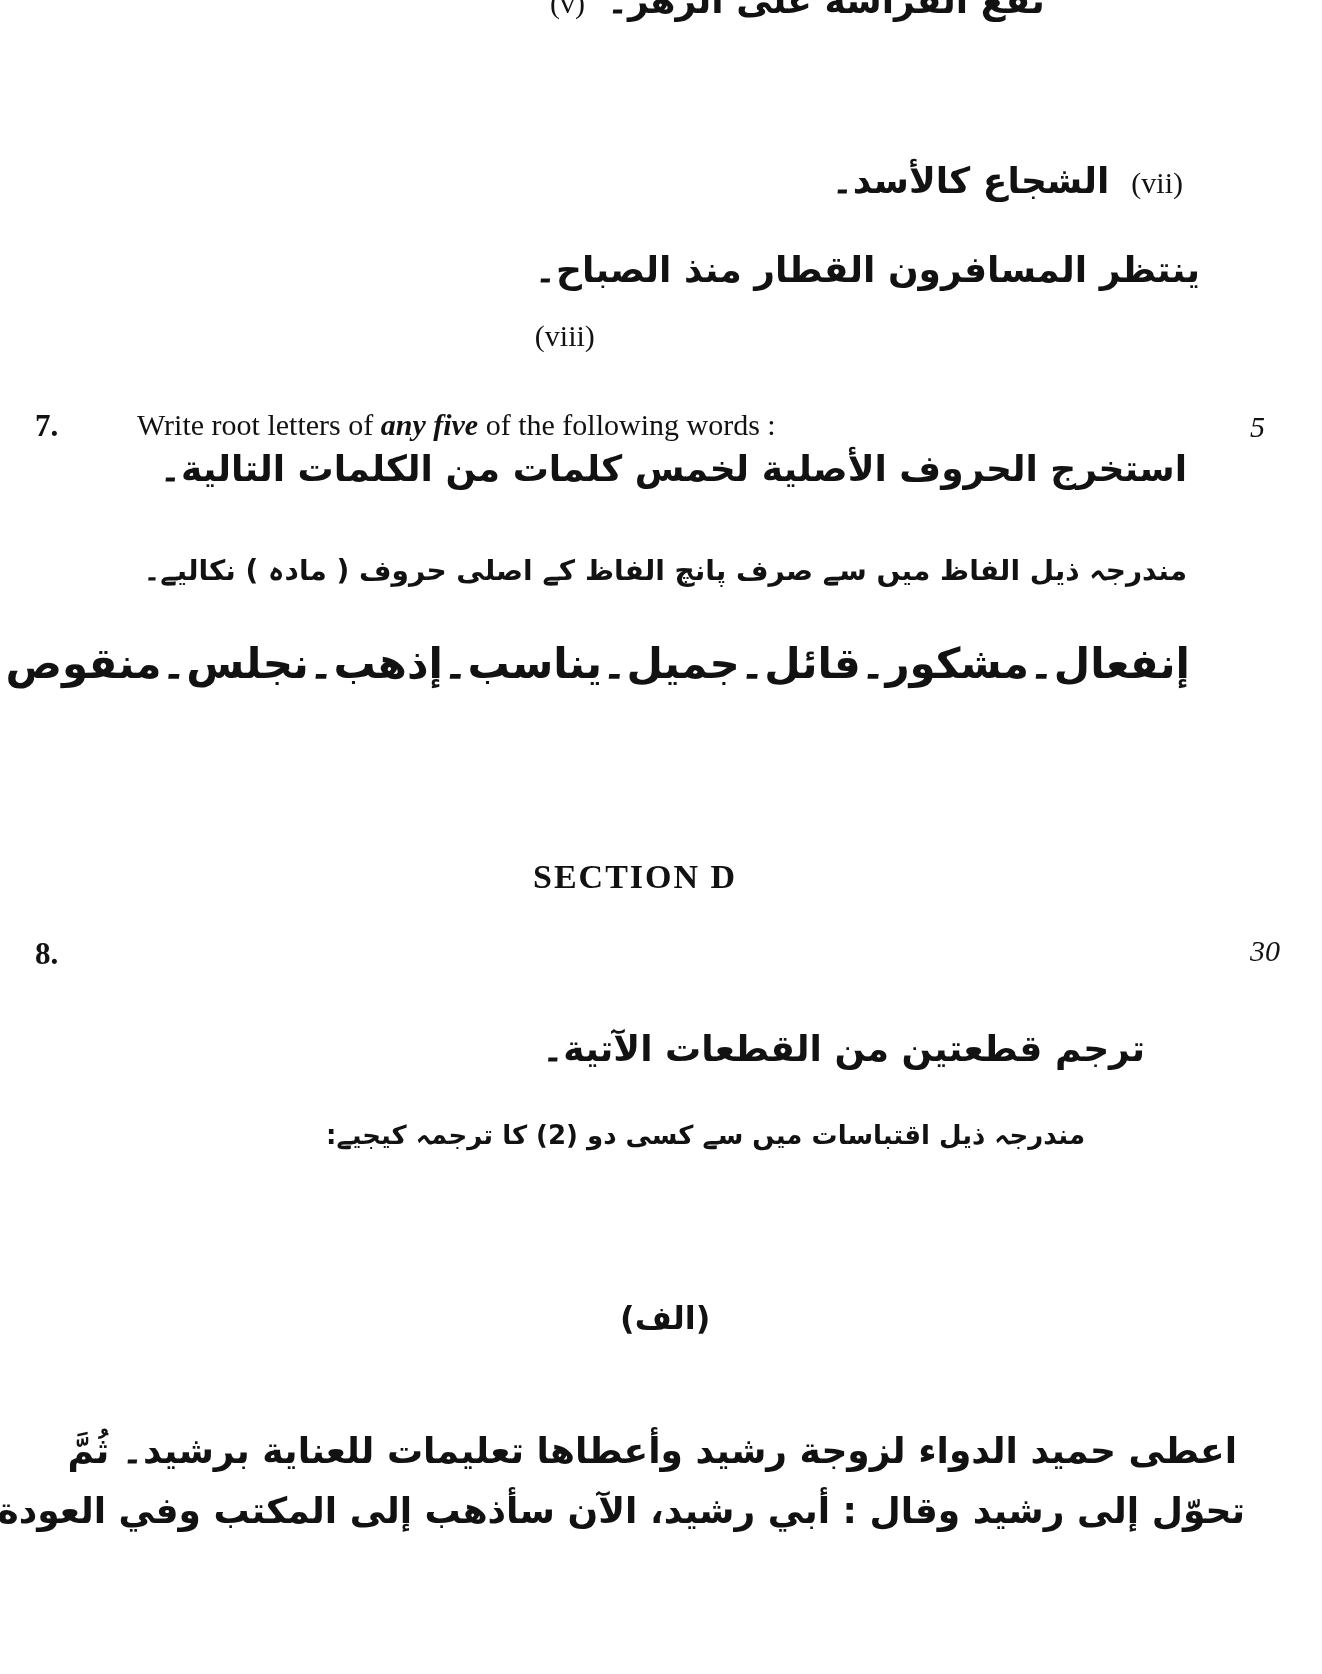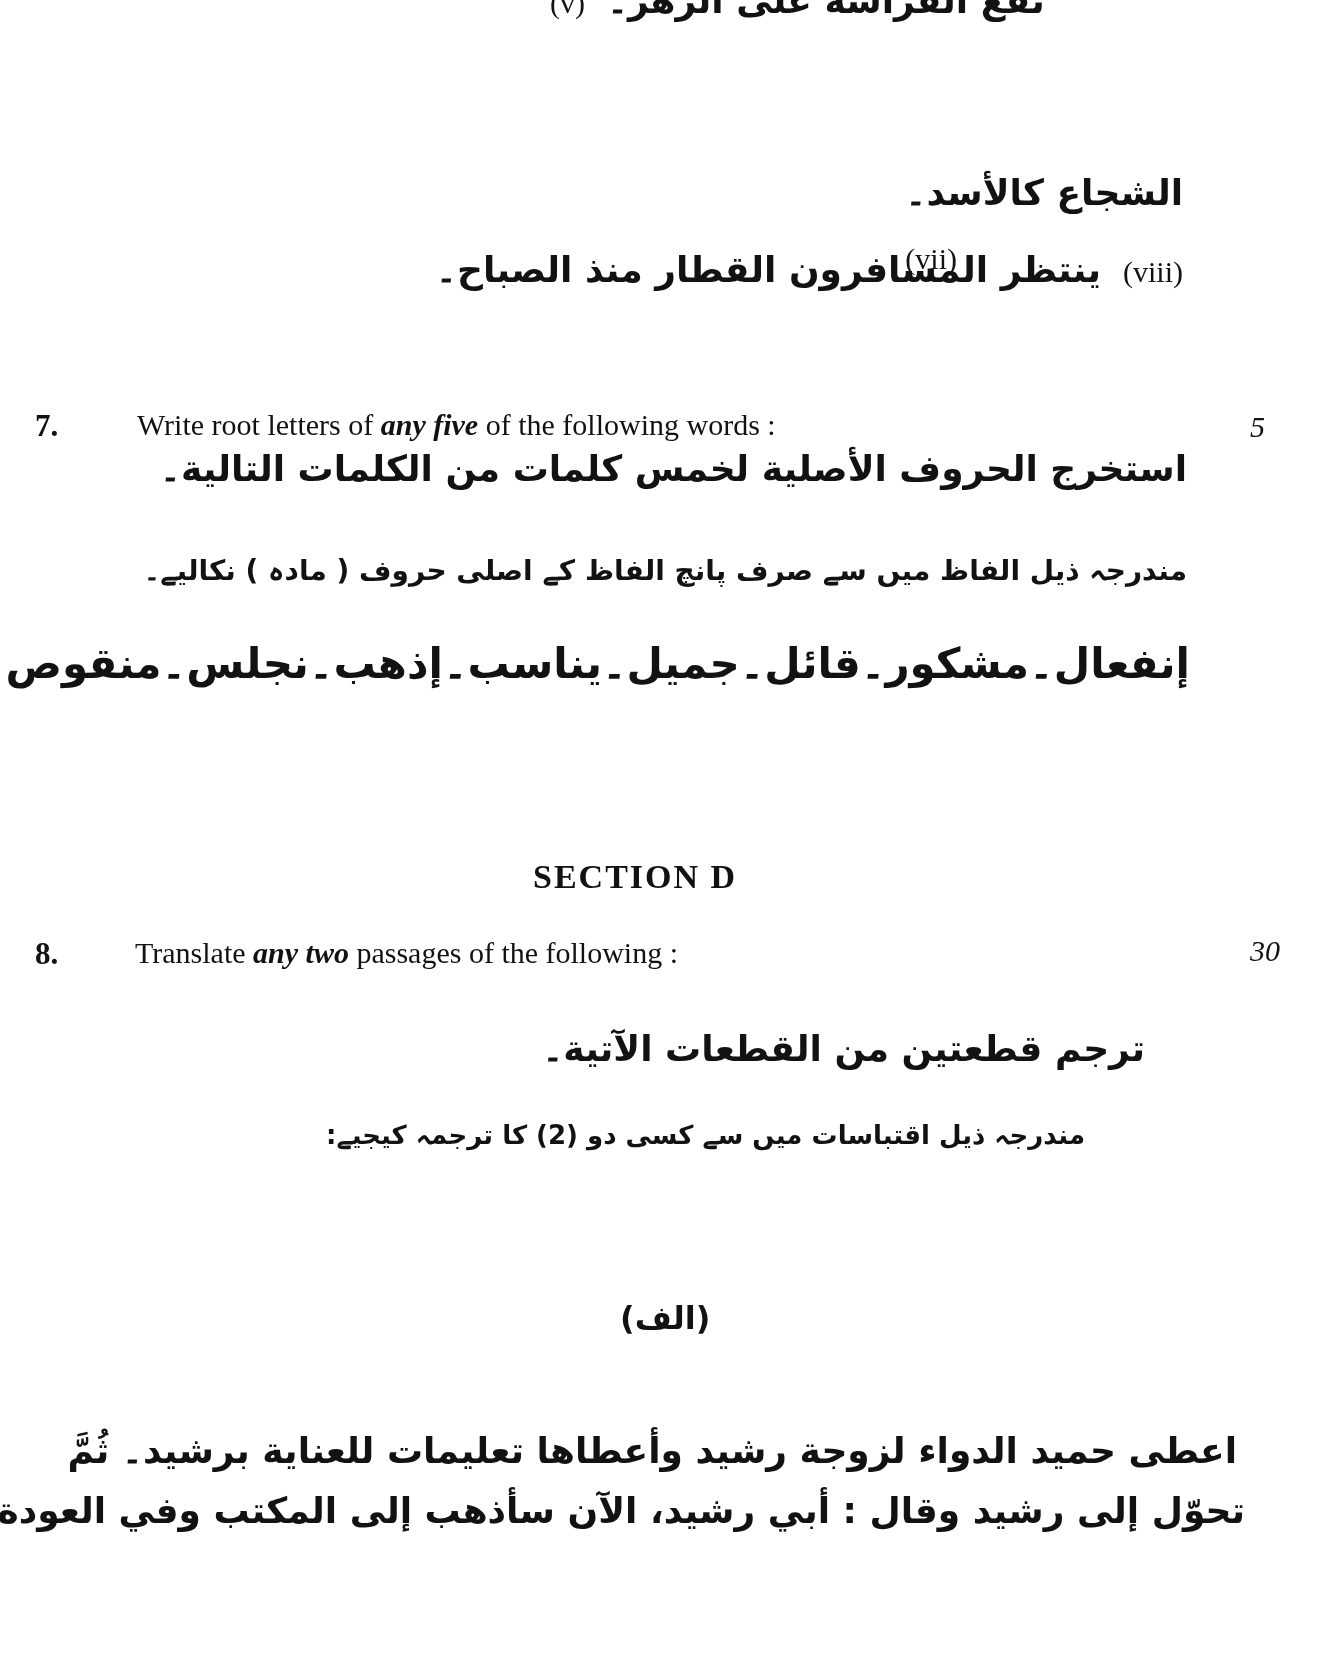--- a/index.html
+++ b/index.html
@@ -19,22 +19,22 @@
     white-space: nowrap;
   }
   .abs { position: absolute; }
 
   
   .item { position: absolute; display: flex; align-items: baseline; gap: 22px; }
   .item .ar-text { font-size: 36px; }
   .marker { font-family: "Liberation Serif", serif; font-size: 30px; white-space: nowrap; }
   .row-v    { top: -26px; left: 550px; }
   .row-vi   { top: 66px;  right: 135px; }
-  .row-vii  { top: 166px; right: 139px; flex-direction: column; }
-  .row-viii { top: 243px; right: 139px; }
+  .row-vii  { top: 154px; right: 139px; }
+  .row-viii { top: 243px; right: 122px; flex-direction: column; }
 
   
   .q-number { font-size: 31px; font-weight: 700; }
   .q-text   { font-size: 30px; white-space: nowrap; }
   .q-text .emph { font-weight: 700; font-style: italic; }
   .q-marks  { font-size: 30px; font-style: italic; }
   .q7-number { left: 35px;   top: 408px; }
   .q7-text   { left: 137px;  top: 408px; }
   .q7-marks  { left: 1250px; top: 410px; }
   .q8-number { left: 35px;   top: 936px; }
@@ -86,21 +86,20 @@
   <div class="abs en q-text q7-text"><span>Write root letters of </span><span class="emph">any five</span><span> of the following words :</span></div>
   <div class="abs en q-marks q7-marks">5</div>
 
   <div class="abs ar q7-urdu" dir="rtl">مندرجہ ذیل الفاظ میں سے صرف پانچ الفاظ کے اصلی حروف ( مادہ ) نکالیے۔</div>
   <div class="abs ar q7-arabic" dir="rtl">استخرج الحروف الأصلية لخمس كلمات من الكلمات التالية۔</div>
   <div class="abs ar q7-words" dir="rtl">إنفعال۔مشكور۔قائل۔جميل۔يناسب۔إذهب۔نجلس۔منقوص</div>
 
   <div class="abs en section-heading">SECTION D</div>
 
   <div class="abs en q-number q8-number">8.</div>
-  <div class="abs en q-text q8-text"><span>Translate </span><span class="emph">any two</span><span> passages of the following :</span></div>
   <div class="abs en q-marks q8-marks">30</div>
 
   <div class="abs ar q8-arabic" dir="rtl">ترجم قطعتين من القطعات الآتية۔</div>
   <div class="abs ar q8-urdu" dir="rtl">مندرجہ ذیل اقتباسات میں سے کسی دو (2) کا ترجمہ کیجیے:</div>
 
   <div class="abs ar passage-label" dir="rtl">(الف)</div>
   <div class="abs ar passage-line p-line1" dir="rtl">اعطى حميد الدواء لزوجة رشيد وأعطاها تعليمات للعناية برشيد۔ ثُمَّ</div>
   <div class="abs ar passage-line p-line2" dir="rtl">تحوّل إلى رشيد وقال : أبي رشيد، الآن سأذهب إلى المكتب وفي العودة</div>
 
 </div>

